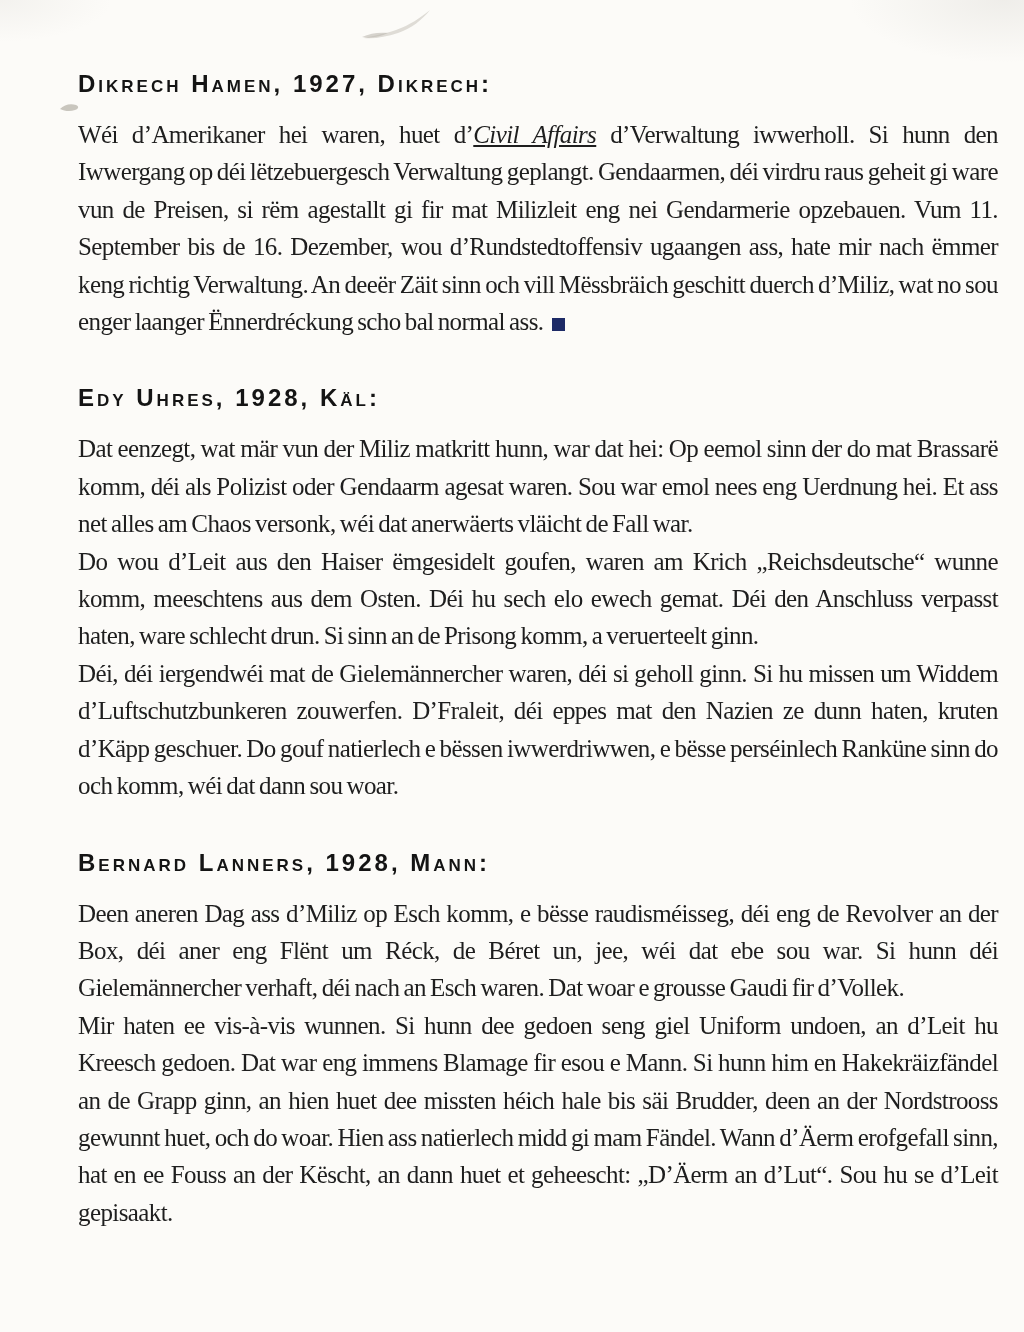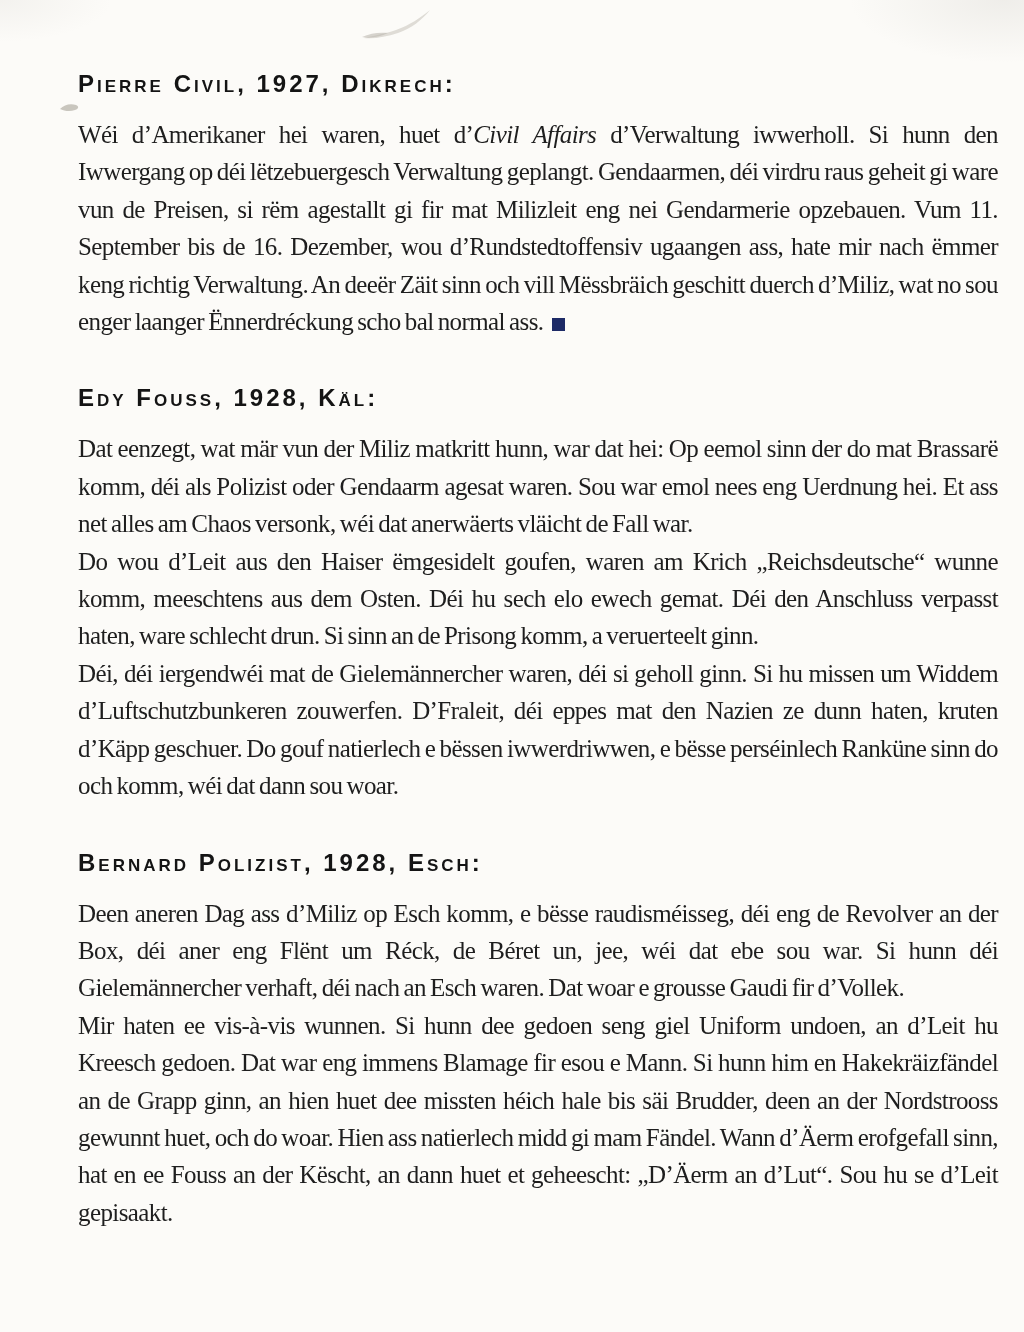--- a/index.html
+++ b/index.html
@@ -42,20 +42,21 @@
   .body-par {
     margin: 0;
     font-size: 25px;
     line-height: 37.4px;
     letter-spacing: -0.6px;
     word-spacing: -1.5px;
     text-align: justify;
   }
   .body-par .italic {
     font-style: italic;
+    text-decoration: underline;
   }
   .end-square {
     display: inline-block;
     width: 13px;
     height: 13px;
     margin-left: 9px;
     position: relative;
     top: 1px;
   }
   
@@ -87,36 +88,36 @@
     <path d="M6 32 C 14 30, 26 28, 38 24 C 52 19, 62 12, 72 4 C 64 14, 54 22, 40 27 C 28 31, 16 33, 6 32 Z" fill="#aaa499" opacity="0.55"></path>
     <path d="M4 31 C 12 27, 22 26, 30 27 C 24 30, 12 33, 4 31 Z" fill="#9b958a" opacity="0.6"></path>
   </svg>
 
   <svg class="smudge-left" viewBox="0 0 24 14" xmlns="http://www.w3.org/2000/svg">
     <path d="M2 8 C 6 4, 12 2, 18 4 C 21 5, 21 8, 17 9 C 12 11, 6 10, 2 8 Z" fill="#9b958a" opacity="0.7"></path>
   </svg>
 
   <main class="content">
   <section>
-    <h2 class="section-heading" style="color: rgb(20, 20, 20);">Pierre Civil, 1927, Dikrech:</h2>
+    <h2 class="section-heading" style="color: rgb(20, 20, 20);">Dikrech Hamen, 1927, Dikrech:</h2>
     <div>
           <p class="body-par"><span>Wéi d’Amerikaner hei waren, huet d’</span><span class="italic">Civil Affairs</span><span> d’Verwaltung iwwerholl. Si hunn den Iwwergang op déi lëtzebuergesch Verwaltung geplangt. Gendaarmen, déi virdru raus geheit gi ware vun de Preisen, si rëm agestallt gi fir mat Milizleit eng nei Gendarmerie opzebauen. Vum 11. September bis de 16. Dezember, wou d’Rundstedtoffensiv ugaangen ass, hate mir nach ëmmer keng richtig Verwaltung. An deeër Zäit sinn och vill Mëssbräich geschitt duerch d’Miliz, wat no sou enger laanger Ënnerdréckung scho bal normal ass.</span><span class="end-square" style="background-color: rgb(29, 42, 102);"></span></p>
         </div>
   </section>
 
   <section>
-    <h2 class="section-heading" style="color: rgb(20, 20, 20);">Edy Fouss, 1928, Käl:</h2>
+    <h2 class="section-heading" style="color: rgb(20, 20, 20);">Edy Uhres, 1928, Käl:</h2>
     <div>
           <p class="body-par"><span>Dat eenzegt, wat mär vun der Miliz matkritt hunn, war dat hei: Op eemol sinn der do mat Brassarë komm, déi als Polizist oder Gendaarm agesat waren. Sou war emol nees eng Uerdnung hei. Et ass net alles am Chaos versonk, wéi dat anerwäerts vläicht de Fall war.</span></p>
           <p class="body-par"><span>Do wou d’Leit aus den Haiser ëmgesidelt goufen, waren am Krich „Reichsdeutsche“ wunne komm, meeschtens aus dem Osten. Déi hu sech elo ewech gemat. Déi den Anschluss verpasst haten, ware schlecht drun. Si sinn an de Prisong komm, a veruerteelt ginn.</span></p>
           <p class="body-par"><span>Déi, déi iergendwéi mat de Gielemännercher waren, déi si geholl ginn. Si hu missen um Widdem d’Luftschutzbunkeren zouwerfen. D’Fraleit, déi eppes mat den Nazien ze dunn haten, kruten d’Käpp geschuer. Do gouf natierlech e bëssen iwwerdriwwen, e bësse perséinlech Ranküne sinn do och komm, wéi dat dann sou woar.</span></p>
         </div>
   </section>
 
   <section>
-    <h2 class="section-heading" style="color: rgb(20, 20, 20);">Bernard Polizist, 1928, Esch:</h2>
+    <h2 class="section-heading" style="color: rgb(20, 20, 20);">Bernard Lanners, 1928, Mann:</h2>
     <div>
           <p class="body-par"><span>Deen aneren Dag ass d’Miliz op Esch komm, e bësse raudisméisseg, déi eng de Revolver an der Box, déi aner eng Flënt um Réck, de Béret un, jee, wéi dat ebe sou war. Si hunn déi Gielemännercher verhaft, déi nach an Esch waren. Dat woar e grousse Gaudi fir d’Vollek.</span></p>
           <p class="body-par"><span>Mir haten ee vis-à-vis wunnen. Si hunn dee gedoen seng giel Uniform undoen, an d’Leit hu Kreesch gedoen. Dat war eng immens Blamage fir esou e Mann. Si hunn him en Hakekräizfändel an de Grapp ginn, an hien huet dee missten héich hale bis säi Brudder, deen an der Nordstrooss gewunnt huet, och do woar. Hien ass natierlech midd gi mam Fändel. Wann d’Äerm erofgefall sinn, hat en ee Fouss an der Këscht, an dann huet et geheescht: „D’Äerm an d’Lut“. Sou hu se d’Leit gepisaakt.</span></p>
         </div>
   </section>
 </main>
 </div>
 
 </body></html>

